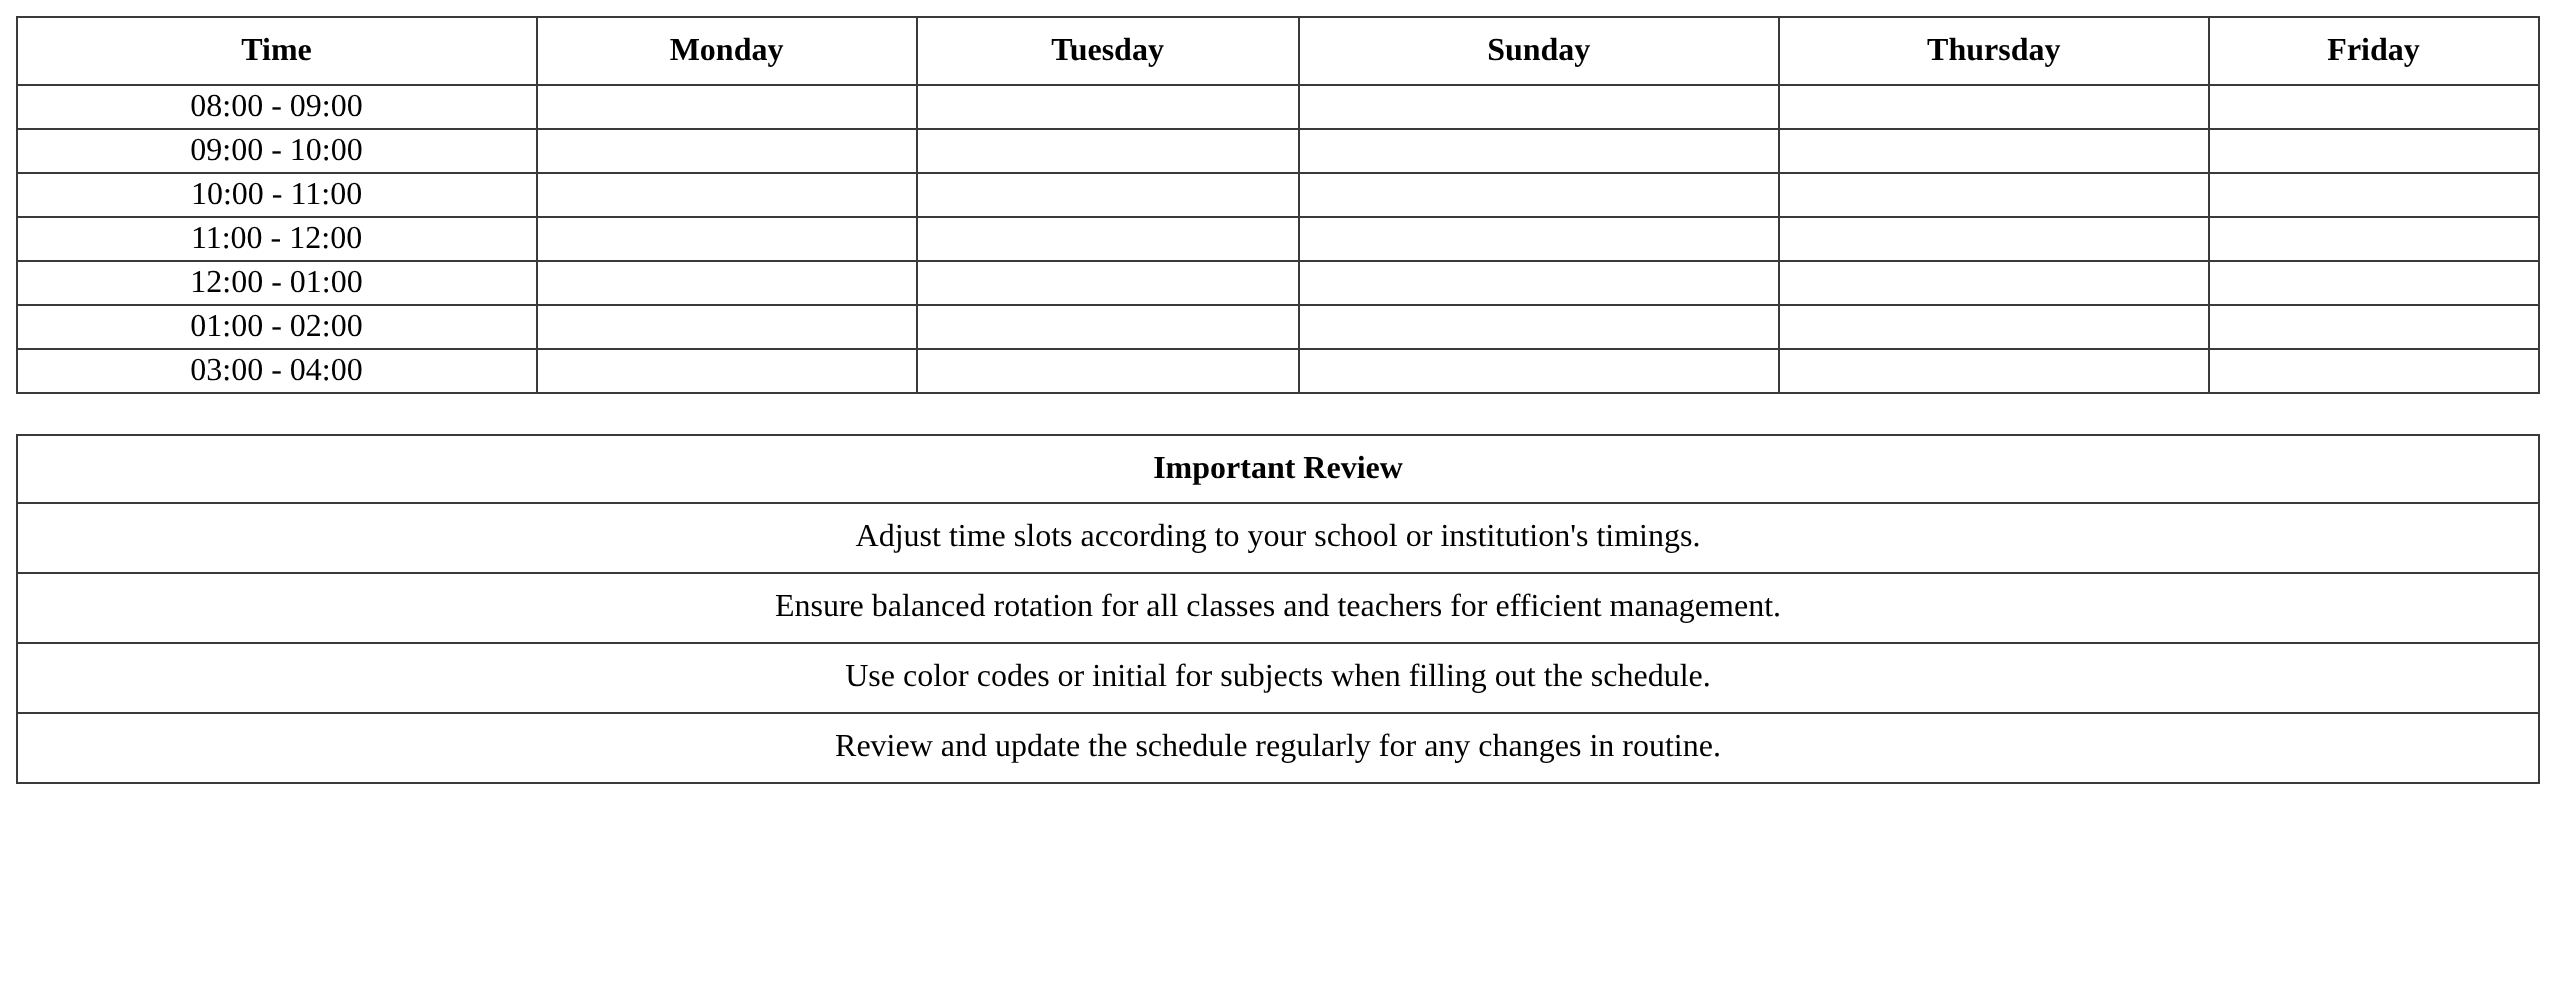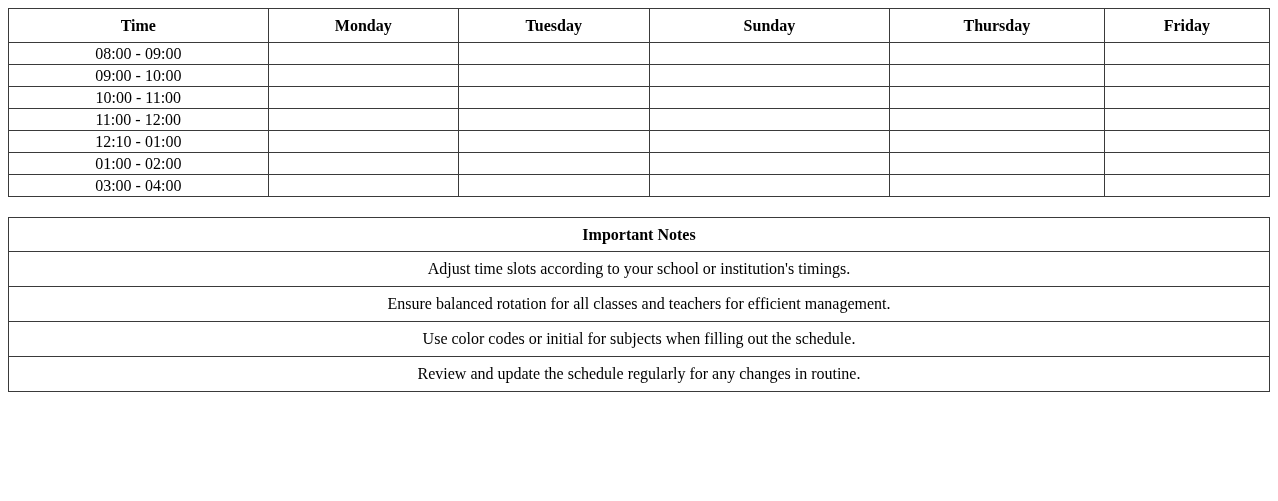--- a/index.html
+++ b/index.html
@@ -84,21 +84,21 @@
     </tr>
     <tr>
       <td>11:00 - 12:00</td>
       <td></td>
       <td></td>
       <td></td>
       <td></td>
       <td></td>
     </tr>
     <tr>
-      <td>12:10 - 01:00</td>
+      <td>12:00 - 01:00</td>
       <td></td>
       <td></td>
       <td></td>
       <td></td>
       <td></td>
     </tr>
     <tr>
       <td>01:00 - 02:00</td>
       <td></td>
       <td></td>
@@ -113,21 +113,21 @@
       <td></td>
       <td></td>
       <td></td>
     </tr>
   </tbody>
 </table>
 
 <table class="notes">
   <thead>
     <tr>
-      <th>Important Notes</th>
+      <th>Important Review</th>
     </tr>
   </thead>
   <tbody>
     <tr>
       <td>Adjust time slots according to your school or institution's timings.</td>
     </tr>
     <tr>
       <td>Ensure balanced rotation for all classes and teachers for efficient management.</td>
     </tr>
     <tr>

